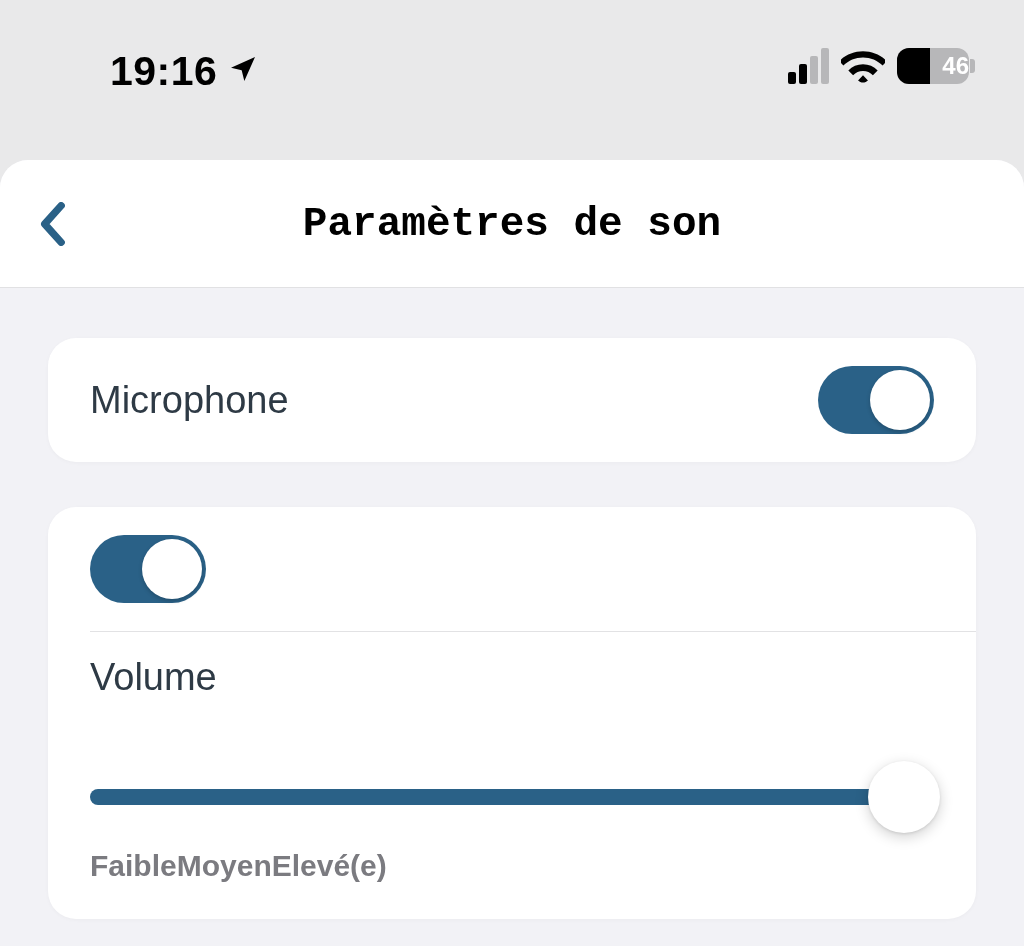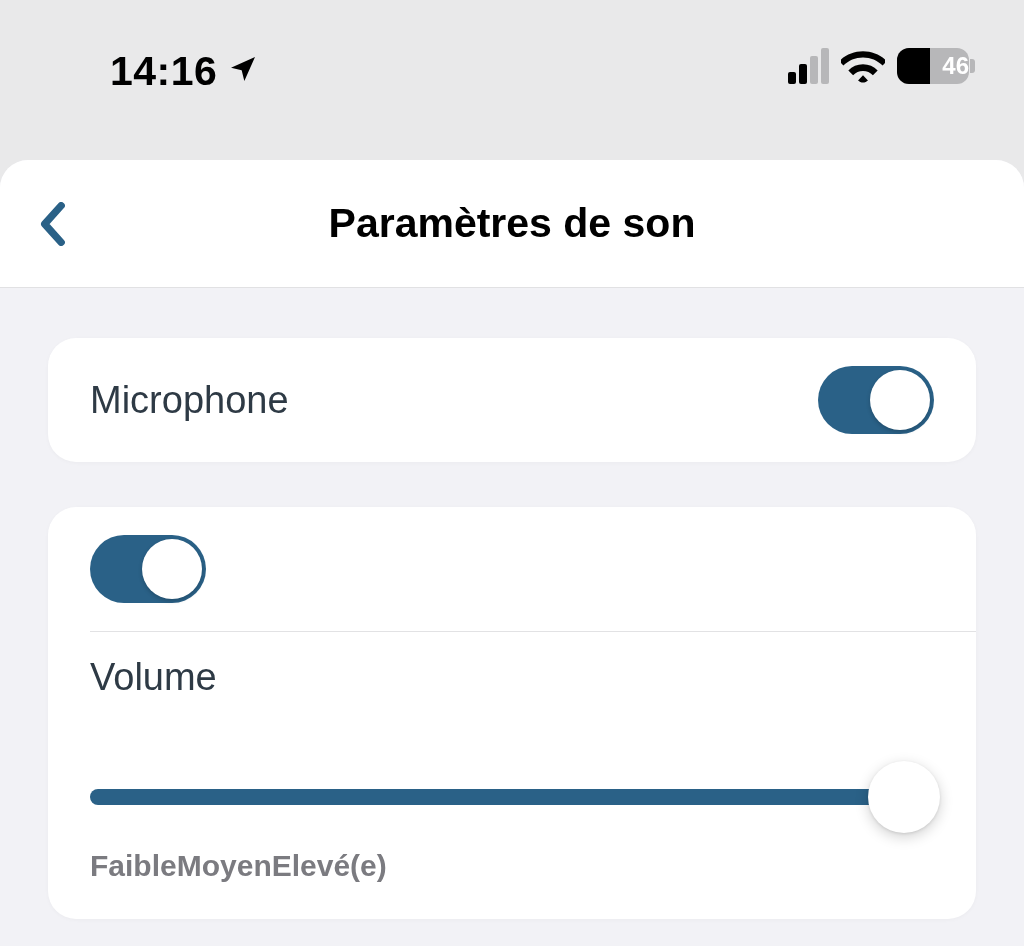--- a/index.html
+++ b/index.html
@@ -108,20 +108,21 @@
       height: 100%;
     }
     .sheet-header {
       background: #fff;
       height: 128px;
       position: relative;
       display: flex;
       align-items: center;
       justify-content: center;
       border-bottom: 1px solid #e1e1e3;
+      font-family: Liberation Mono, monospace;
     }
     .back-btn {
       position: absolute;
       left: 28px;
       top: 50%;
       transform: translateY(-50%);
       display: flex;
       align-items: center;
       justify-content: center;
       width: 48px;
@@ -215,21 +216,21 @@
       font-size: 30px;
       font-weight: 600;
       color: #7b7b80;
     }
   </style>
 </head>
 <body>
 
 <div class="status-bar">
   <div class="status-left">
-    <span>14:16</span>
+    <span>19:16</span>
     <span>
       <svg width="32" height="32" viewBox="0 0 24 24" fill="#000">
         <path d="M3 11l18-8-8 18-2-8-8-2z"></path>
       </svg>
     </span>
   </div>
   <div class="status-right">
     <div class="signal-bars">
       <div class="signal-bar sb1"></div>
       <div class="signal-bar sb2"></div>

